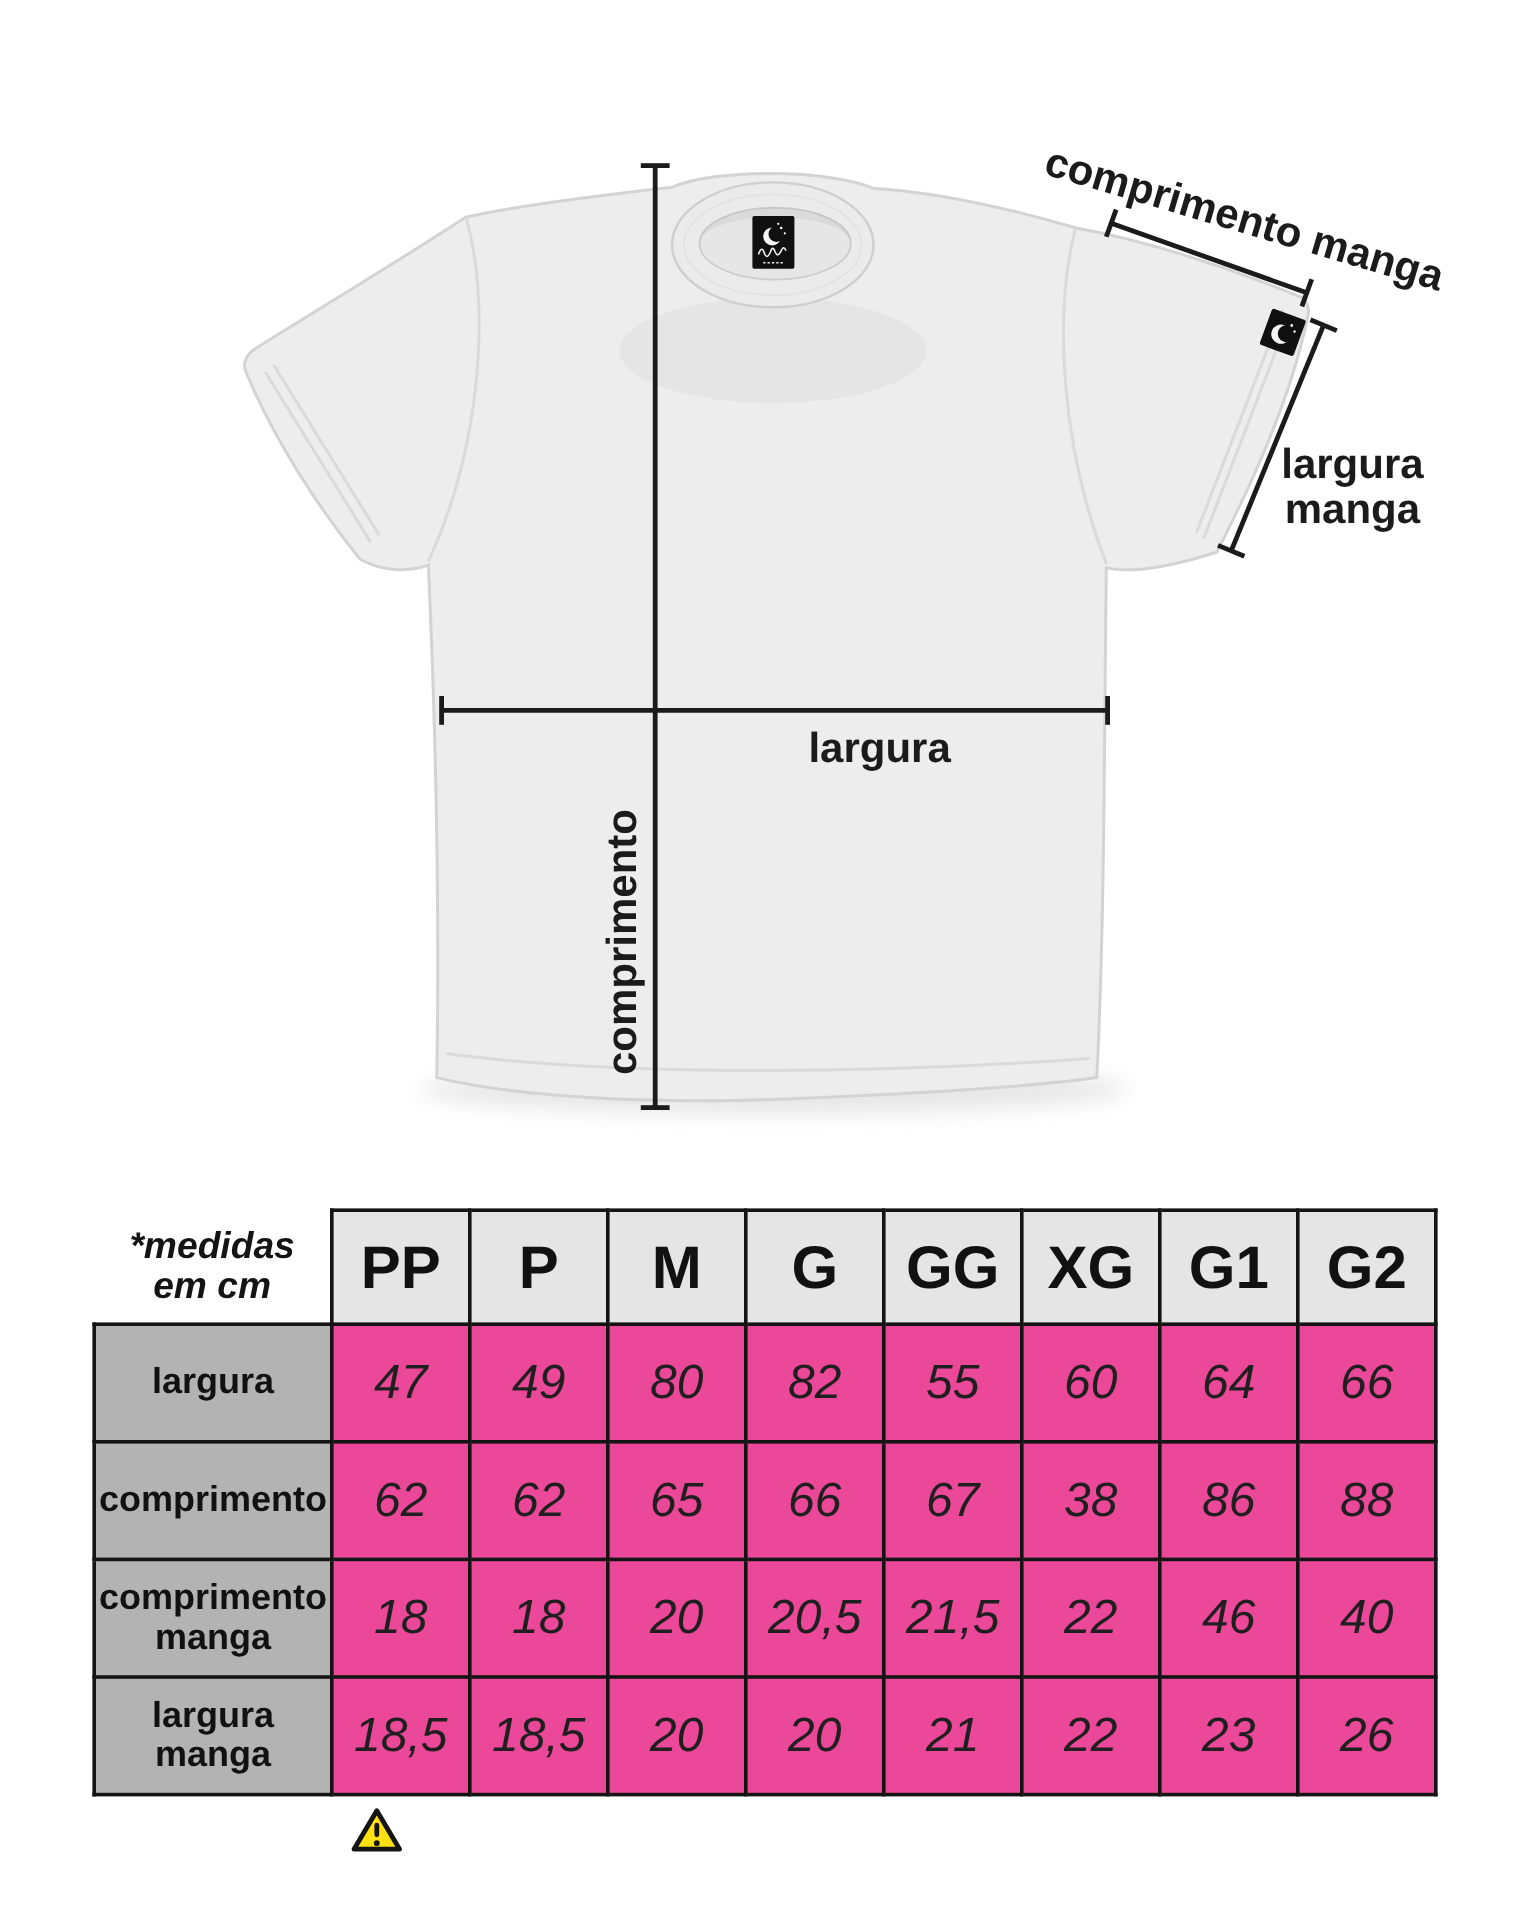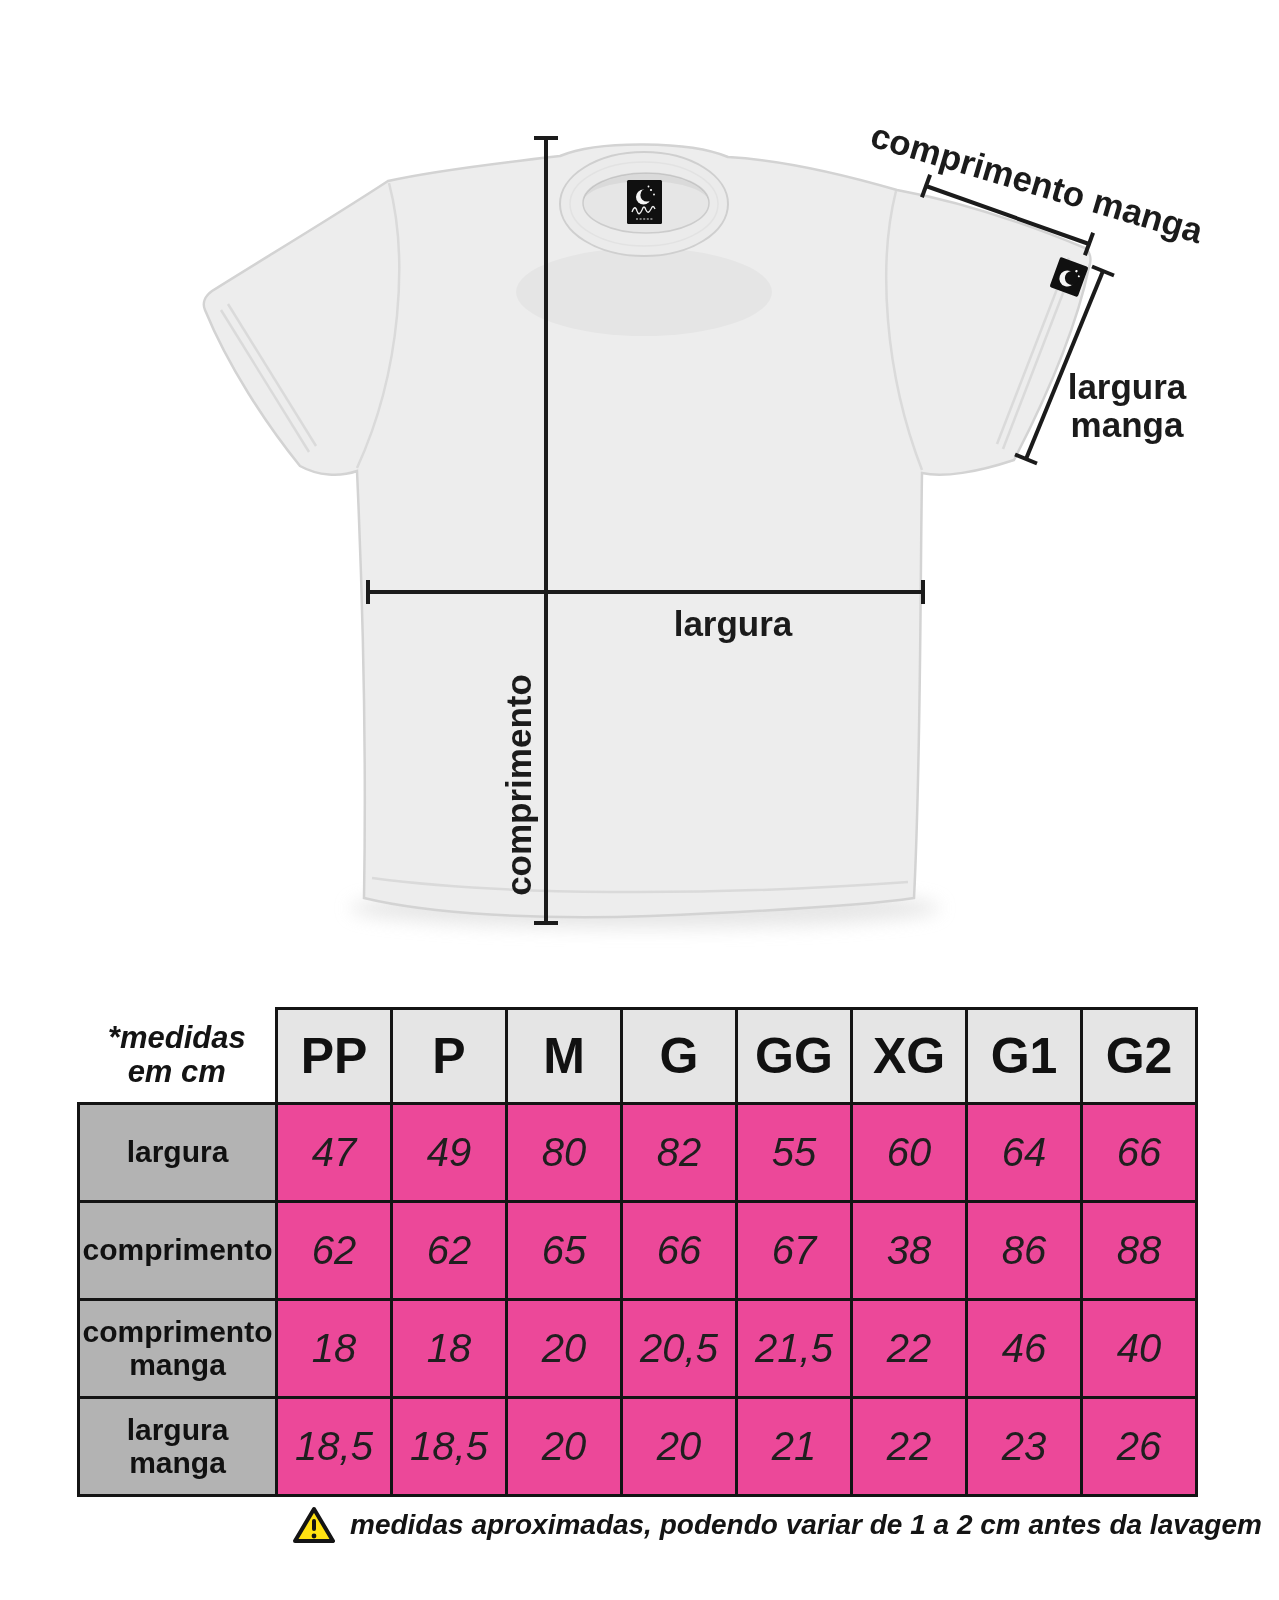--- a/index.html
+++ b/index.html
@@ -263,16 +263,15 @@
       </tr>
     </tbody>
   </table>
 
   <div class="footer-note">
     <svg width="44" height="40" viewBox="0 0 44 40">
       <polygon points="22,4 41,36 3,36" fill="#ffe112" stroke="#141414" stroke-width="4" stroke-linejoin="round"></polygon>
       <rect x="20" y="14" width="4" height="12" rx="2" fill="#141414"></rect>
       <circle cx="22" cy="31" r="2.4" fill="#141414"></circle>
     </svg>
-    <span class="footer-text">medidas aproximadas, podendo variar de 1 a 2 cm antes da lavagem</span>
   </div>
 
 </div>
 
 </body></html>

